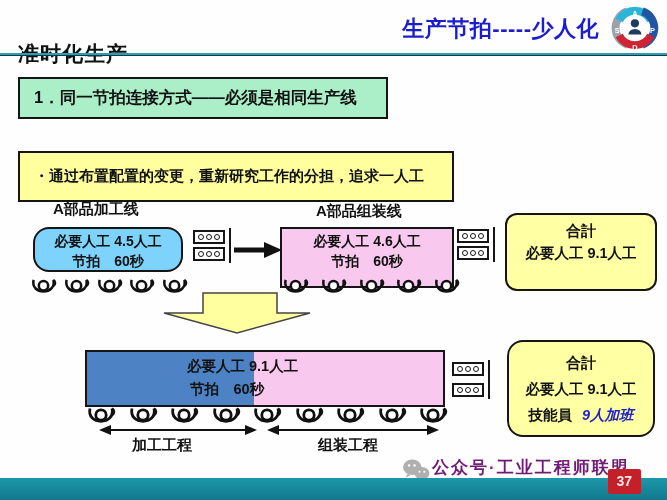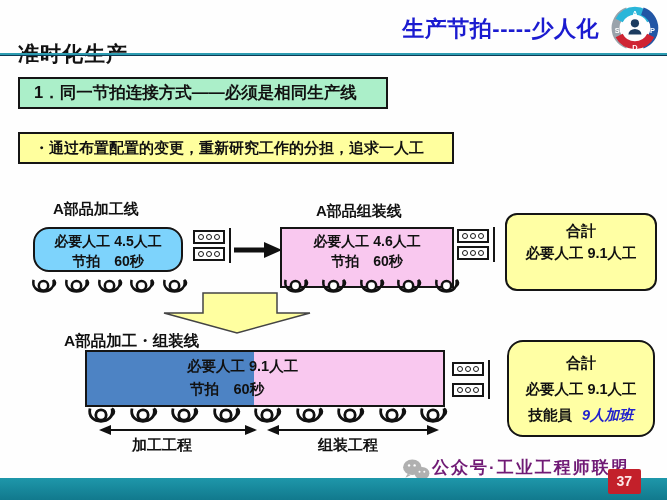--- a/index.html
+++ b/index.html
@@ -9,22 +9,22 @@
   .abs { position:absolute; }
 
   
   .hdr-left  { left:18px; top:16px; font-size:21px; font-weight:700; letter-spacing:1px;margin-top:24px; }
   .hdr-right { right:68px; top:14px; font-size:22px; font-weight:800; color:#1b1bd0; letter-spacing:.5px; }
   .hdr-rule  { left:0; top:53px; width:667px; height:3px; background:#2d9db2; border-bottom:1px solid #0d3a55; }
   .logo      { left:606px; top:2px; width:56px; height:52px; }
 
   
   .callout { border:2px solid #151515; font-weight:700; display:flex; align-items:center; padding-left:14px; }
-  .point   { left:18px; top:77px;  width:370px; height:32px; background:#abefc9; font-size:16.5px; }
-  .note    { left:18px; top:132px; width:436px; height:32px; background:#ffff9e; font-size:15px; }
+  .point   { left:18px; top:77px;  width:370px; height:42px; background:#abefc9; font-size:16.5px; }
+  .note    { left:18px; top:151px; width:436px; height:51px; background:#ffff9e; font-size:15px; }
 
   
   .line-label { font-size:15px; font-weight:700; }
   .proc-box { border:2px solid #151515; text-align:center; font-weight:700; font-size:14px; line-height:20px; padding-top:2px; }
   .blue-box { left:33px;  top:227px; width:150px; height:45px; background:#7dd3fc;border-radius:16px; }
   .pink-box { left:280px; top:227px; width:174px; height:61px; background:#f9c8ef; }
 
   
   .ooo { display:flex; flex-direction:column; gap:3px; padding-right:6px; }
   .ooo::after { content:""; position:absolute; right:0; top:-2px; bottom:-2px; width:2.5px; background:#151515; }
@@ -180,21 +180,20 @@
       </svg>
     <svg class="op" viewBox="0 0 30 24">
         <use href="#op-sym"></use>
       </svg>
   </div>
 
   <svg class="abs big-arrow" viewBox="0 0 158 44">
     <polygon points="47,2 121,2 121,22 154,22 81,42 8,22 47,22" fill="#ffffa0" stroke="#444" stroke-width="1.5"></polygon>
   </svg>
 
-  <div class="abs big-label">A部品加工・组装线</div>
   <div class="abs combined">
     <div class="half"></div>
     <div class="txt">
       <div>必要人工 9.1人工</div>
       <div style="padding-left:3px">节拍　60秒</div>
     </div>
   </div>
   <div class="abs ooo ooo3">
     <div class="ooo-row">
         <i></i>

